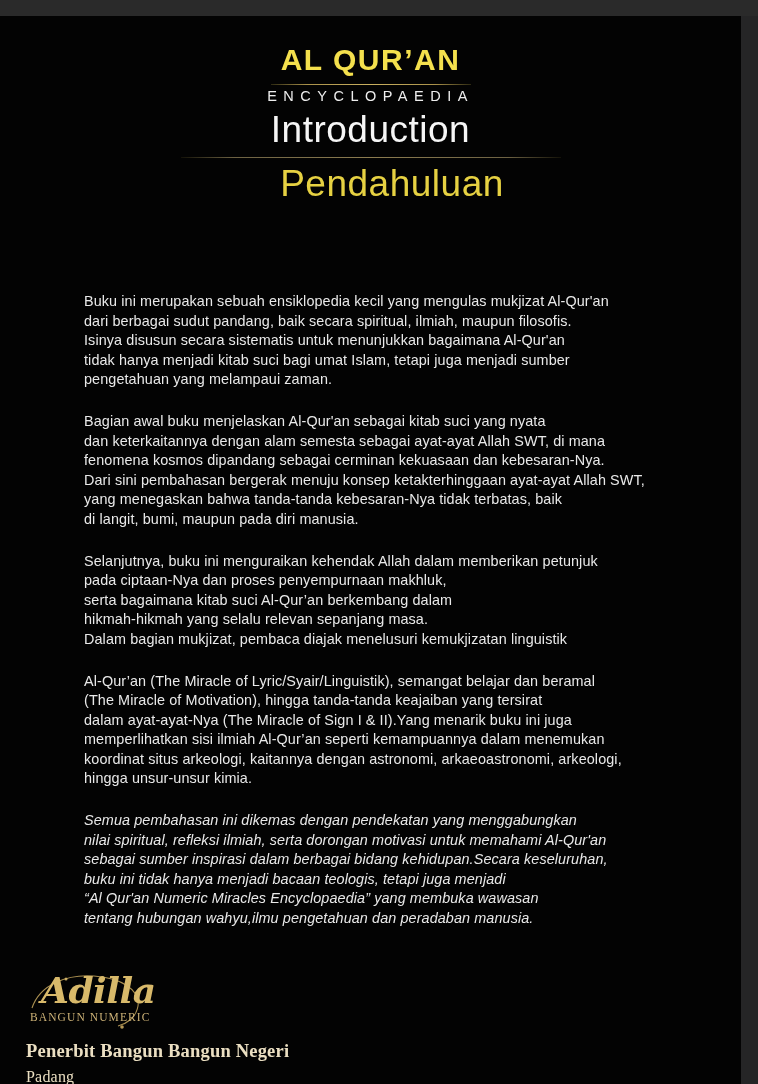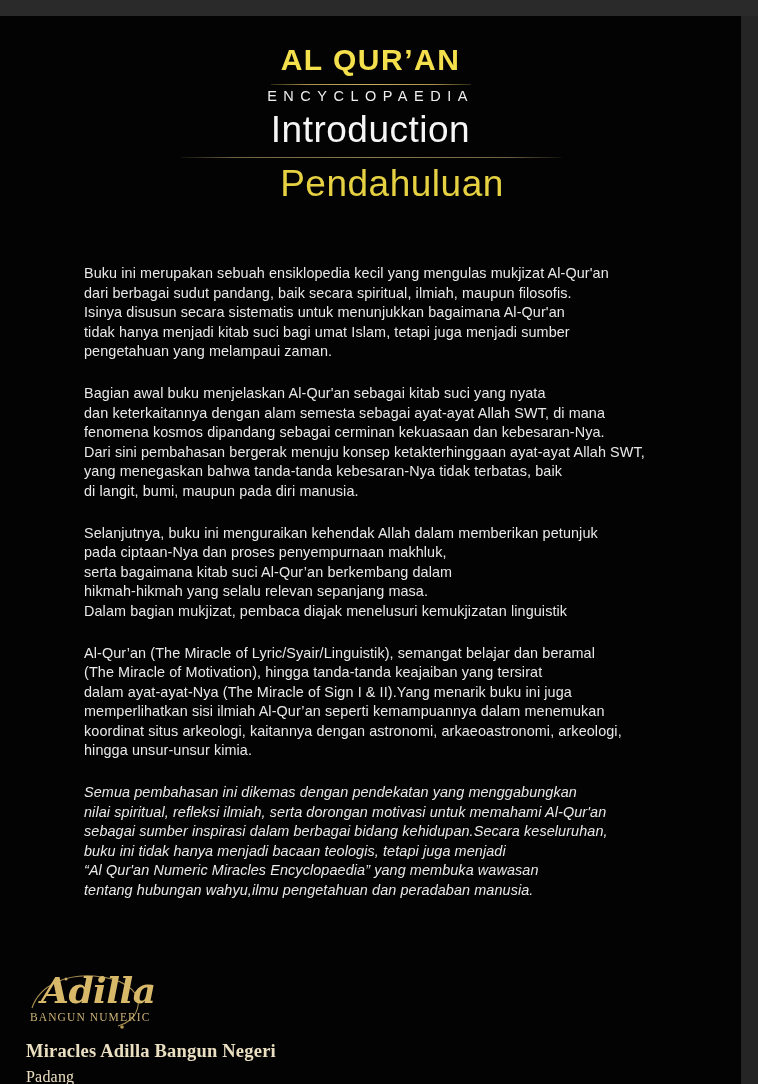--- a/index.html
+++ b/index.html
@@ -102,21 +102,21 @@
     letter-spacing: 0.5px;
     color: #e6d142;
     line-height: 1.22;
     padding-left: 43px;
   }
 
   
   .body-copy {
     position: absolute;
     left: 84px;
-    top: 248px;
+    top: 276px;
     width: 625px;
   }
   .para {
     margin: 0 0 22px 0;
     font-size: 14.4px;
     line-height: 19.6px;
     color: #e9e9e9;
     font-weight: 300;
     letter-spacing: 0.1px;
     white-space: pre-line;
@@ -239,20 +239,20 @@
         <svg width="170" height="62" viewBox="0 0 170 62">
           <path d="M10 38 C 18 14, 46 4, 72 6 C 100 8, 118 20, 116 36 C 114 48, 104 54, 96 56" fill="none" stroke="#c9a95f" stroke-width="1.1" opacity="0.85"></path>
           <circle cx="100" cy="57" r="1.8" fill="#c9a95f" opacity="0.9"></circle>
           <circle cx="44" cy="9" r="1.5" fill="#d8b96a" opacity="0.9"></circle>
           <circle cx="80" cy="11" r="1.3" fill="#d8b96a" opacity="0.8"></circle>
         </svg>
         <div class="logo-script">Adilla</div>
         <div class="logo-tagline">BANGUN NUMERIC</div>
       </div>
 
-      <p class="publisher">Miracles Adilla Bangun Negeri</p>
+      <p class="publisher">Penerbit Bangun Bangun Negeri</p>
       <p class="city">Padang</p>
     </div>
 
   </div>
 
   <div class="gutter"></div>
 </div>
 
 </body></html>

